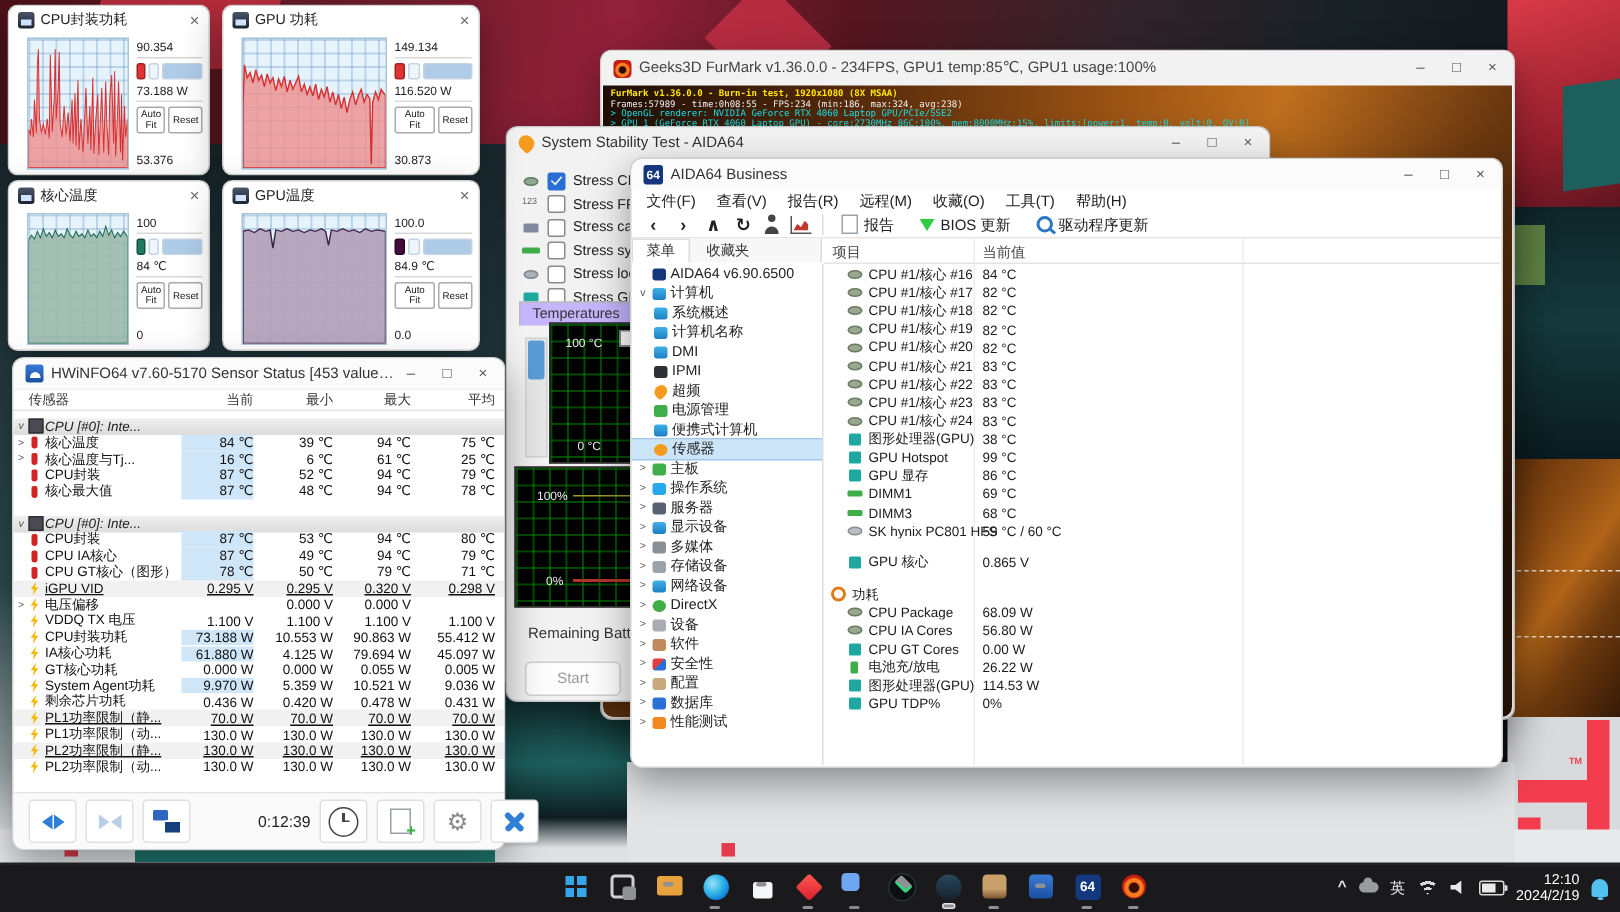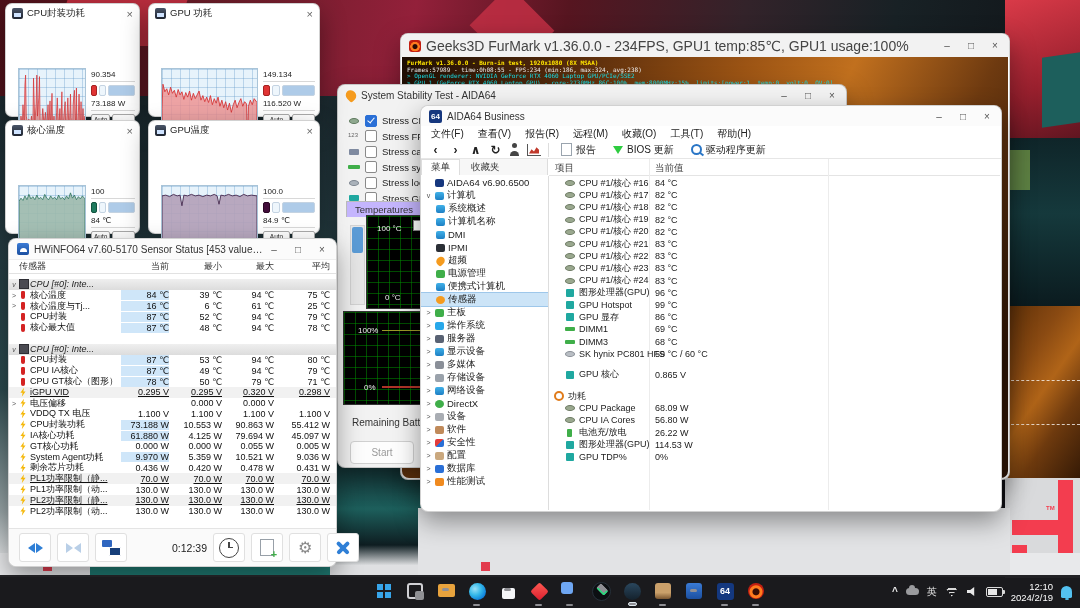--- a/index.html
+++ b/index.html
@@ -1,21 +1,21 @@
 <!DOCTYPE html>
 <html><head>
 <meta charset="utf-8">
 <style>
   html,body{margin:0;padding:0;background:#000;}
   .desktop{position:relative;width:1080px;height:608px;overflow:hidden;background:#101014;
     font-family:"Liberation Sans","DejaVu Sans",sans-serif;color:#111;}
   .wp{position:absolute;}
   
   .win{position:absolute;background:#fff;border-radius:8px;border:1px solid rgba(0,0,0,.18);
-       box-shadow:0 10px 26px rgba(0,0,0,.38);gap:43px;}
+       box-shadow:0 10px 26px rgba(0,0,0,.38);}
   .tbar{display:flex;align-items:center;gap:5px;height:20px;padding:0 8px;font-size:10px;color:#333;
         border-radius:8px 8px 0 0;background:#fbfbfb;}
   .ttl{white-space:nowrap;overflow:hidden;text-overflow:ellipsis;}
   .wctl{margin-left:auto;display:flex;gap:12px;color:#555;font-size:10px;flex:none;}
   .wctl span{width:12px;text-align:center;}
   
   .gwin{border-radius:7px;z-index:20;display:flex;flex-direction:column;}
   .gtb{display:flex;align-items:center;gap:4px;height:19px;padding:0 6px;font-size:9.5px;color:#222;flex:none;}
   .gico{width:11px;height:11px;border-radius:2px;background:linear-gradient(#4a5568,#1e2430);flex:none;position:relative;}
   .gico::after{content:'';position:absolute;left:2px;bottom:2px;width:7px;height:4px;background:#cfe3ff;}
@@ -271,21 +271,21 @@
   <div class="wp" style="left:0;top:553px;width:1080px;height:24px;background:#e8e9eb;"></div>
   <div class="wp" style="left:90px;top:555px;width:255px;height:20px;background:#1f7a72;clip-path:polygon(0 60%,12% 20%,30% 45%,48% 10%,66% 50%,82% 25%,100% 65%,100% 100%,0 100%);"></div>
   <div class="wp" style="left:330px;top:455px;width:92px;height:120px;background:linear-gradient(#132a2e 0%,#1d5f5c 45%,#0e1d21 75%,#dfe0e2 92%);"></div>
   <div class="wp" style="left:418px;top:508px;width:592px;height:67px;background:#e2e3e5;"></div>
   <div class="wp" style="left:43px;top:562px;width:9px;height:9px;background:#e23c4e;"></div>
   <div class="wp" style="left:481px;top:562px;width:9px;height:9px;background:#e23c4e;"></div>
 
   <div class="win fur">
     <div class="tbar">
       <span class="fm-ic"></span>
-      <span class="ttl" style="font-size:14px;color:#444;">Geeks3D FurMark v1.36.0.0 - 234FPS, GPU1 temp:85℃, GPU1 usage:100%</span>
+      <span class="ttl" style="font-size:10px;color:#444;">Geeks3D FurMark v1.36.0.0 - 234FPS, GPU1 temp:85℃, GPU1 usage:100%</span>
       <span class="wctl">
         <span>–</span>
         <span>□</span>
         <span>×</span>
       </span>
     </div>
     <div class="fur-body">
       <div class="fur-overlay">
 
           <div class="fline l1">FurMark v1.36.0.0 - Burn-in test, 1920x1080 (8X MSAA)</div>
@@ -625,21 +625,21 @@
 
         <div class="arow">
           <span class="aic cpu"></span>
           <span class="alab">CPU #1/核心 #24</span>
           <span class="aval">83 °C</span>
         </div>
 
         <div class="arow">
           <span class="aic gpu"></span>
           <span class="alab">图形处理器(GPU)</span>
-          <span class="aval">96 °C</span>
+          <span class="aval">38 °C</span>
         </div>
 
         <div class="arow">
           <span class="aic gpu"></span>
           <span class="alab">GPU Hotspot</span>
           <span class="aval">99 °C</span>
         </div>
 
         <div class="arow">
           <span class="aic gpu"></span>
@@ -696,20 +696,25 @@
           <span class="alab">CPU Package</span>
           <span class="aval">68.09 W</span>
         </div>
 
         <div class="arow">
           <span class="aic cpu"></span>
           <span class="alab">CPU IA Cores</span>
           <span class="aval">56.80 W</span>
         </div>
 
+        <div class="arow">
+          <span class="aic gpu"></span>
+          <span class="alab">CPU GT Cores</span>
+          <span class="aval">0.00 W</span>
+        </div>
 
         <div class="arow">
           <span class="aic batt2"></span>
           <span class="alab">电池充/放电</span>
           <span class="aval">26.22 W</span>
         </div>
 
         <div class="arow">
           <span class="aic gpu"></span>
           <span class="alab">图形处理器(GPU)</span>

